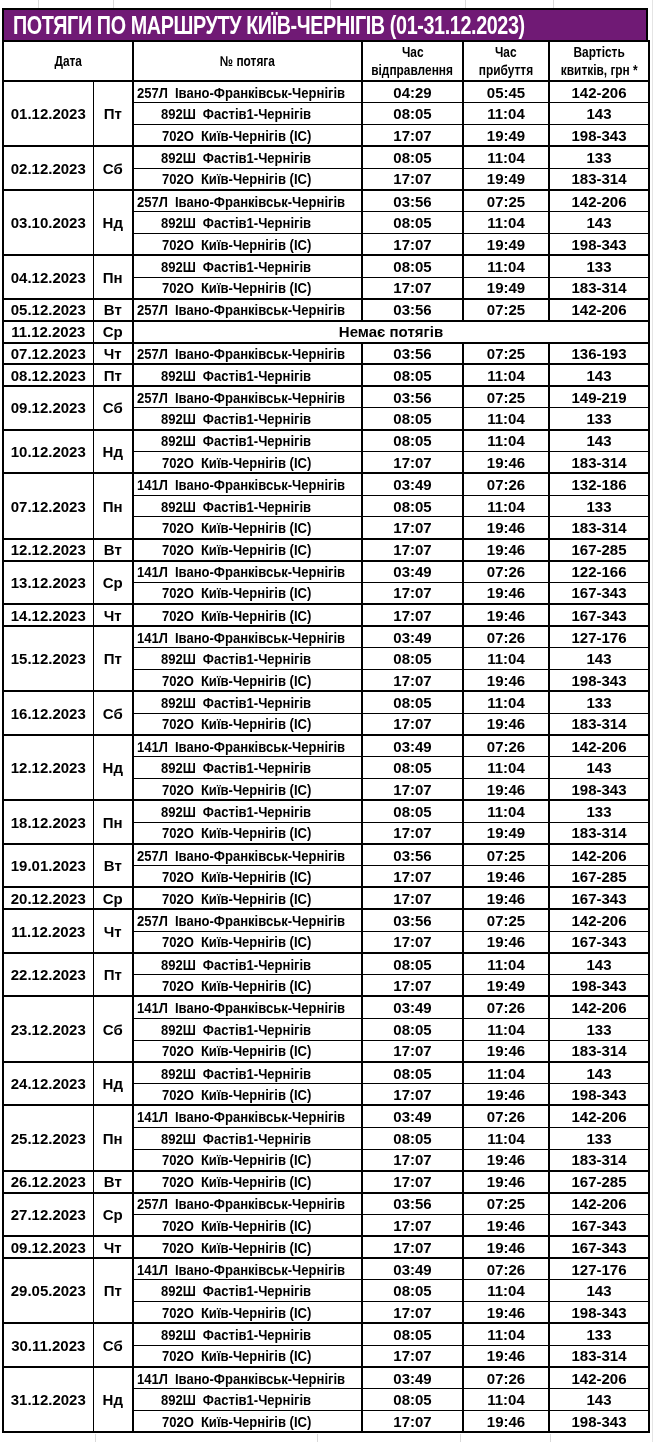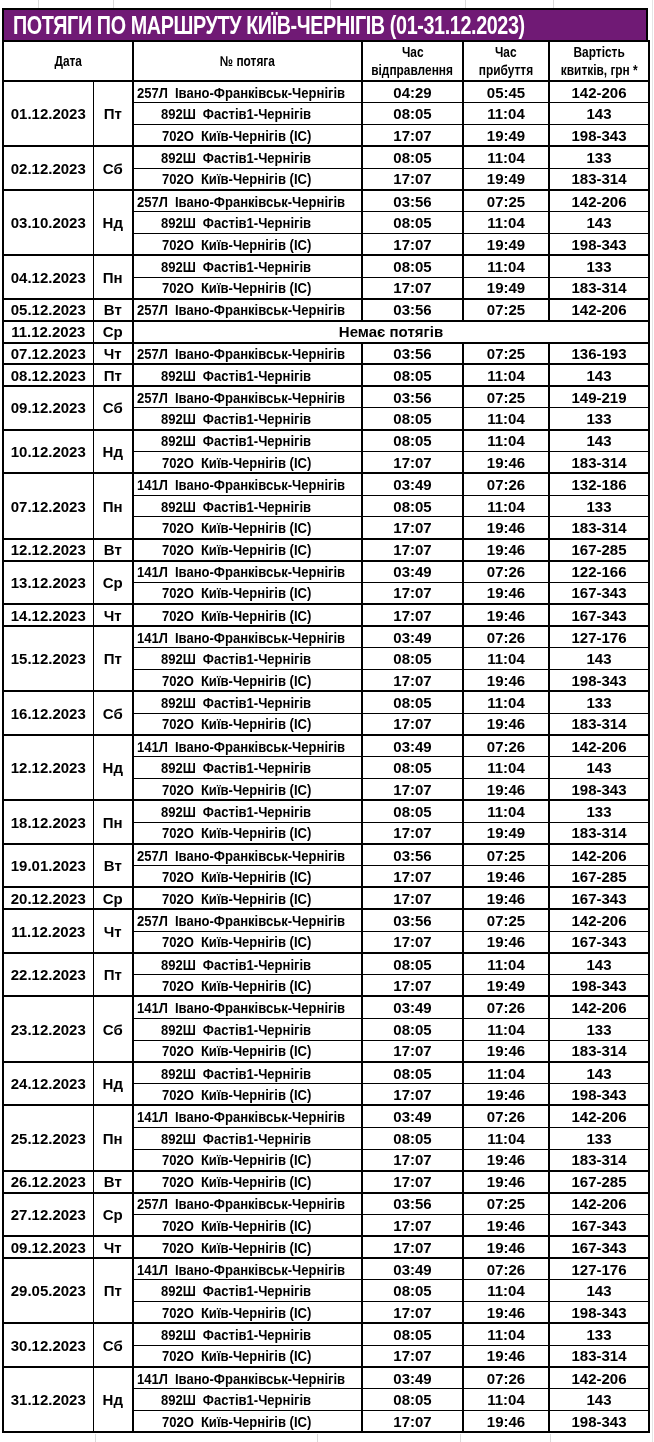--- a/index.html
+++ b/index.html
@@ -504,21 +504,21 @@
           <td class="c-time">11:04</td>
           <td class="c-price">143</td>
         </tr>
         <tr>
           <td class="c-train"><span class="fit"><span class="tno">702О</span><span class="troute">Київ-Чернігів (ІС)</span></span></td>
           <td class="c-time">17:07</td>
           <td class="c-time">19:46</td>
           <td class="c-price">198-343</td>
         </tr>
         <tr class="group-start">
-          <td class="c-date" rowspan="2">30.12.2023</td>
+          <td class="c-date" rowspan="2">30.11.2023</td>
           <td class="c-day" rowspan="2">Сб</td>
           <td class="c-train"><span class="fit"><span class="tno">892Ш</span><span class="troute">Фастів1-Чернігів</span></span></td>
           <td class="c-time">08:05</td>
           <td class="c-time">11:04</td>
           <td class="c-price">133</td>
         </tr>
         <tr>
           <td class="c-train"><span class="fit"><span class="tno">702О</span><span class="troute">Київ-Чернігів (ІС)</span></span></td>
           <td class="c-time">17:07</td>
           <td class="c-time">19:46</td>

